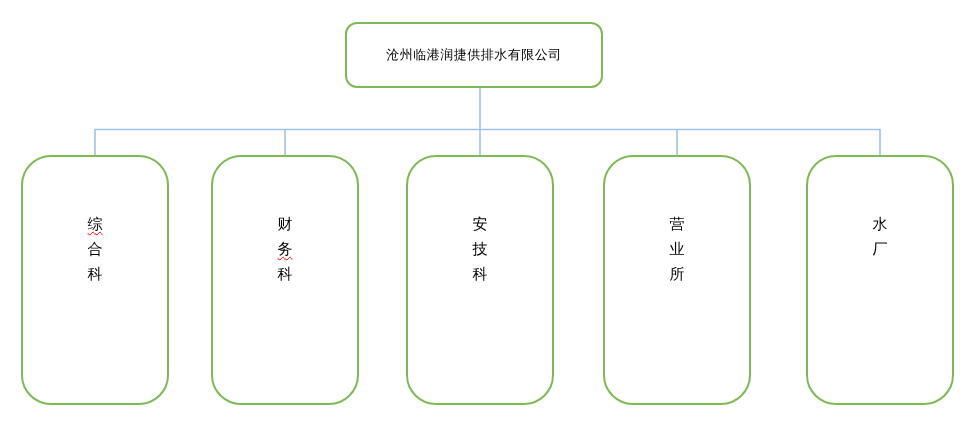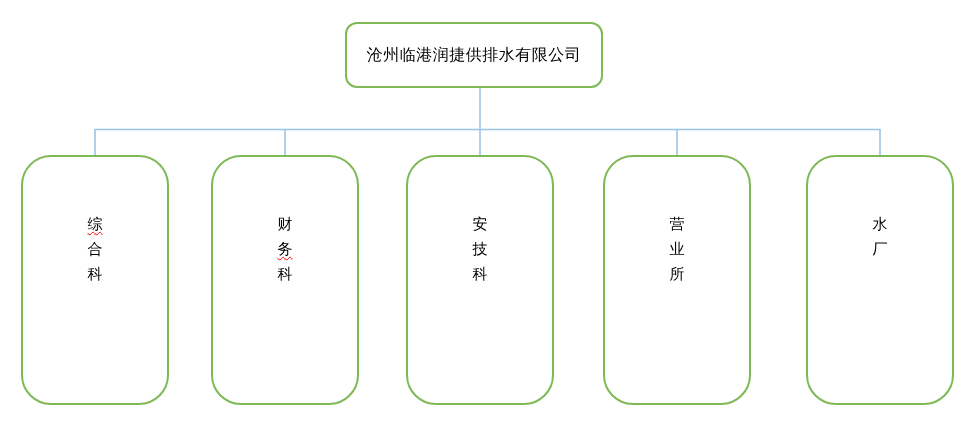--- a/index.html
+++ b/index.html
@@ -28,21 +28,21 @@
   .root-box{
     position:absolute;
     left:345px;top:22px;width:258px;height:66px;
     box-sizing:border-box;
     border:2px solid var(--border);
     border-radius:12px;
     background:#ffffff;
     display:flex;align-items:center;justify-content:center;
   }
   .root-label{
-    font-size:16px;
+    font-size:13px;
     color:var(--ink);
     white-space:nowrap;
     letter-spacing:0.5px;
   }
   .dept-box{
     position:absolute;
     top:155px;width:148px;height:250px;
     box-sizing:border-box;
     border:2px solid var(--border);
     border-radius:30px;

